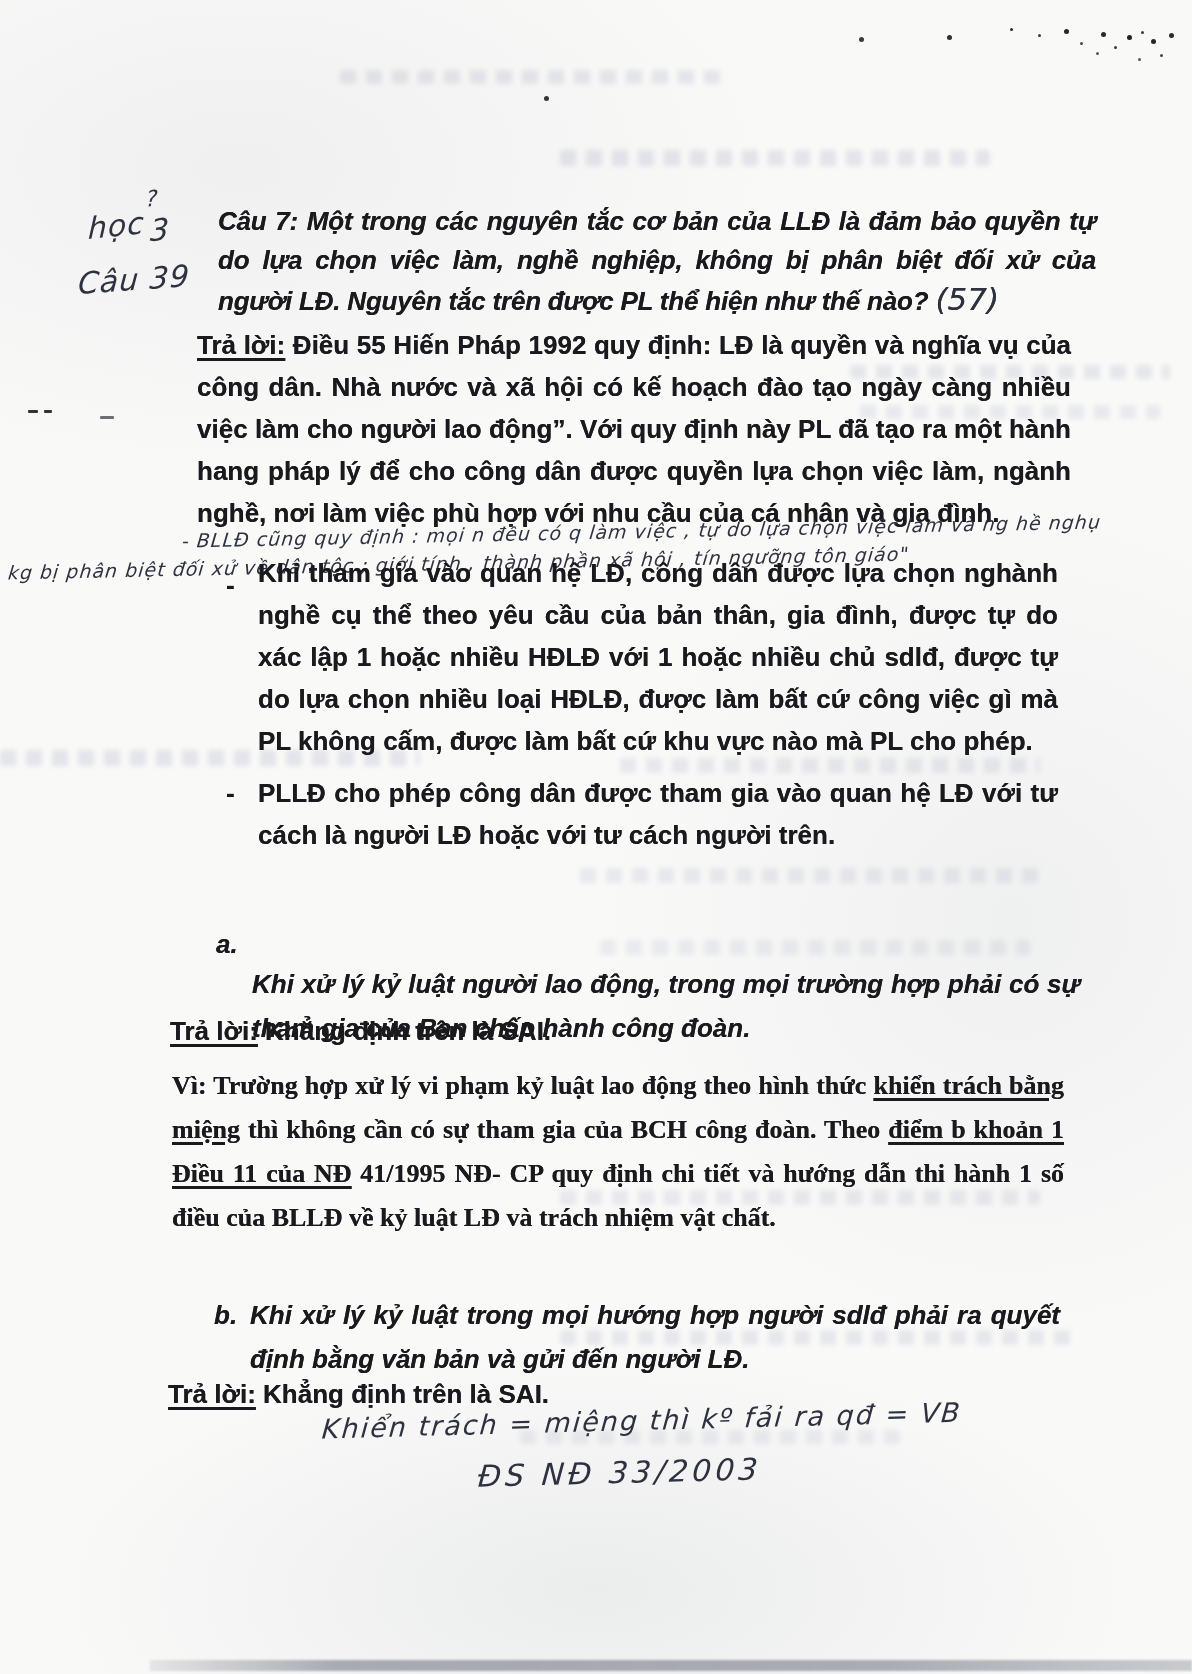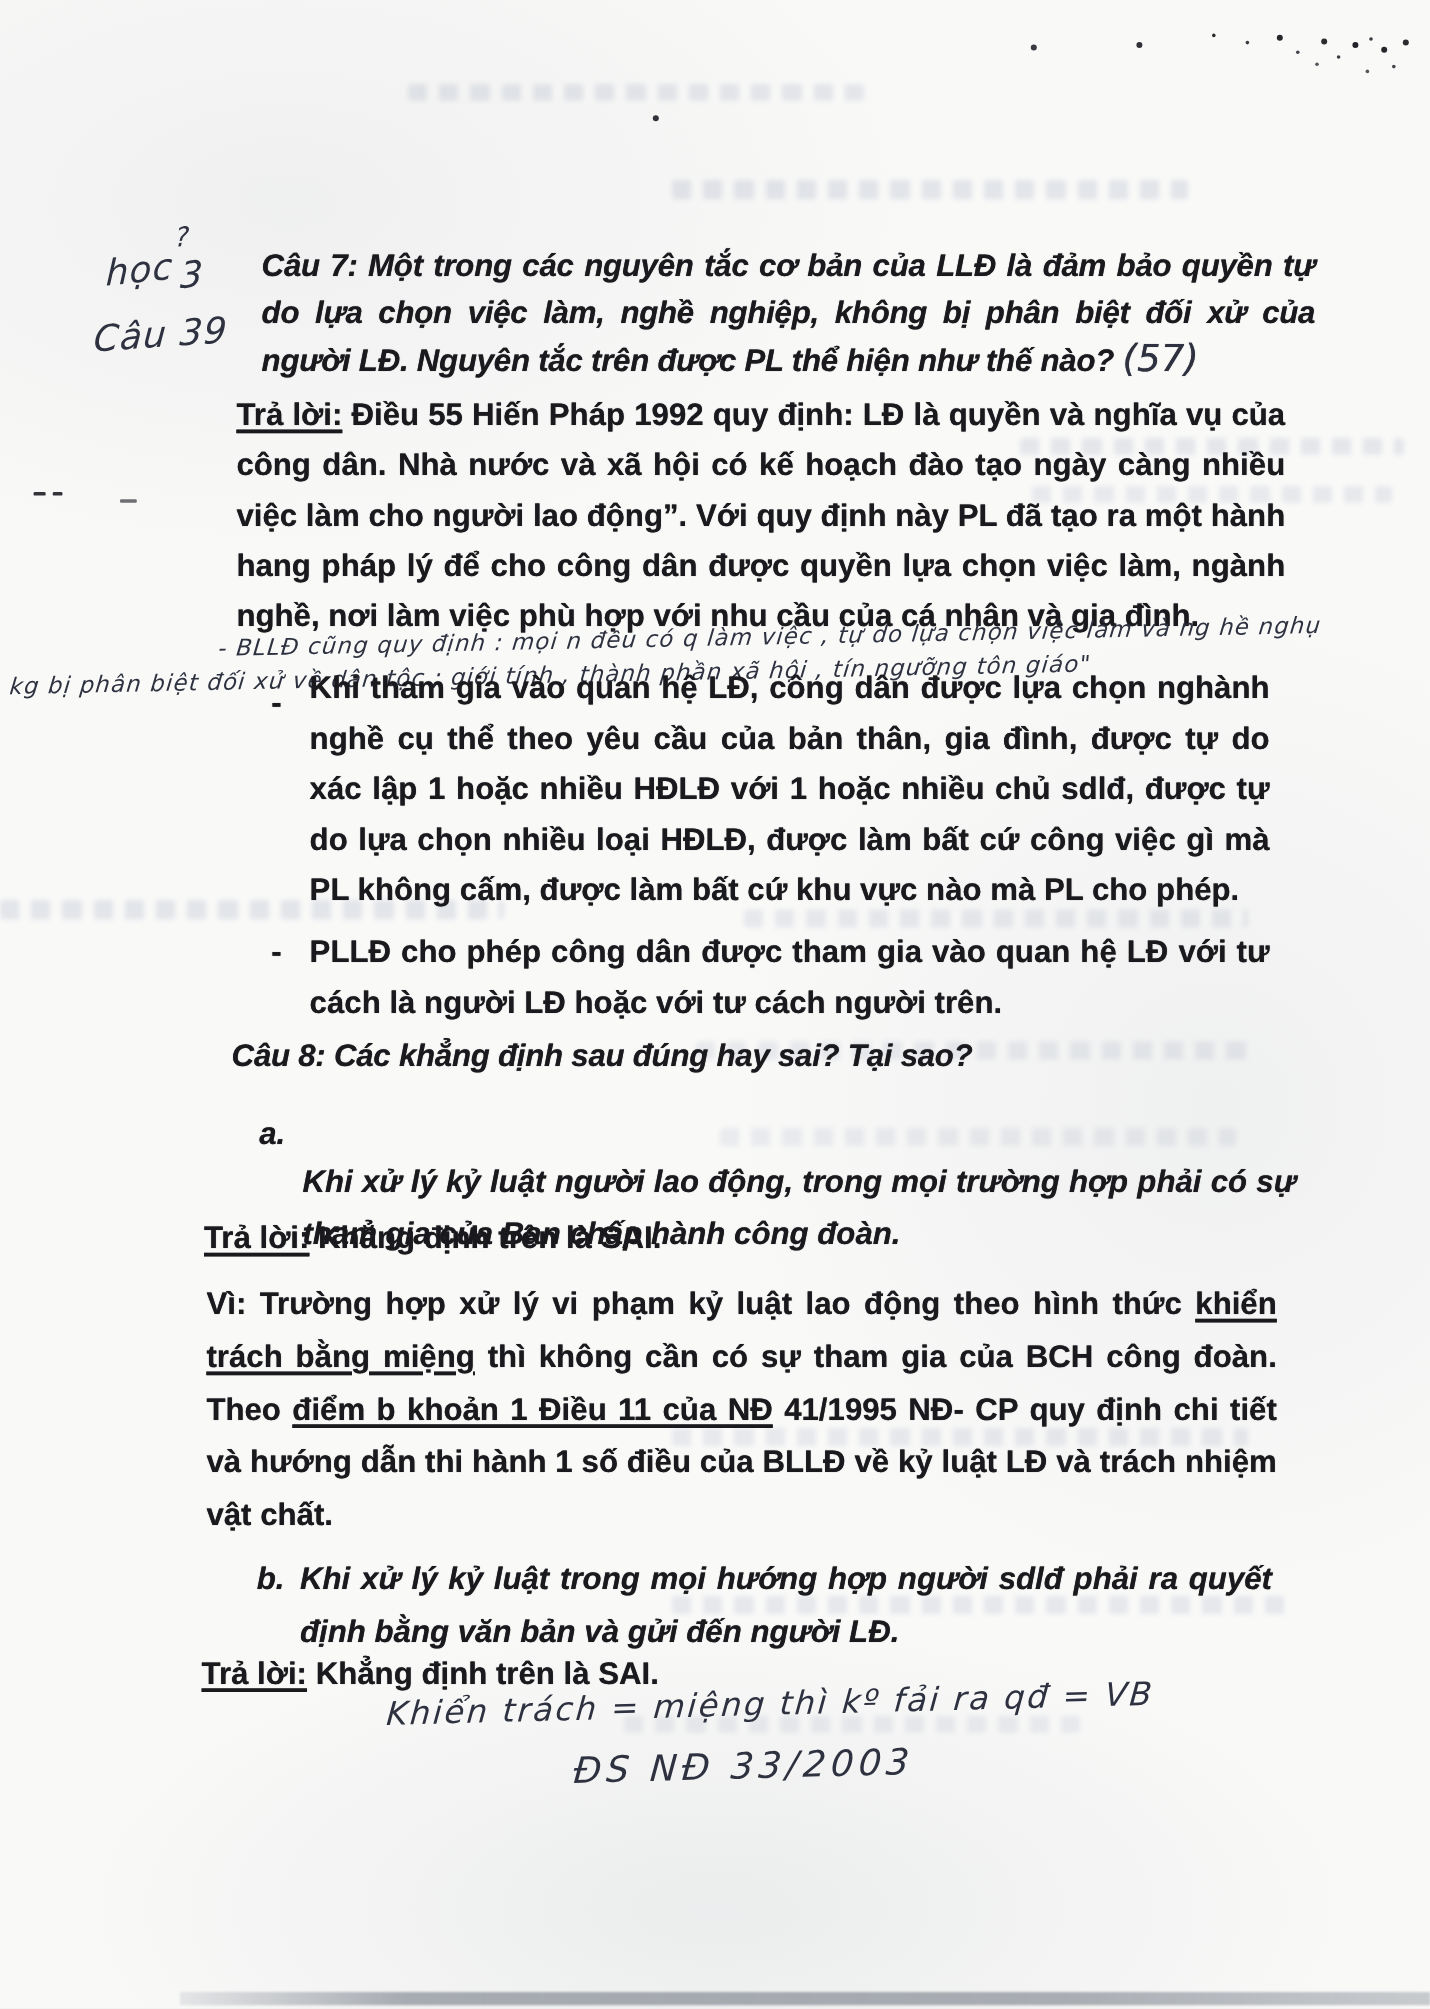--- a/index.html
+++ b/index.html
@@ -91,30 +91,29 @@
 
   <div class="abs hw hw-small" style="left:182px;top:520px;">- BLLĐ cũng quy định : mọi n đều có q làm việc , tự do lựa chọn việc làm và ng hề nghụ</div>
   <div class="abs hw hw-small" style="left:8px;top:552px;">kg bị phân biệt đối xử về dân tộc ; giới tính , thành phần xã hội , tín ngưỡng tôn giáo"</div>
 
   <div class="abs print body-txt" style="left:226px;top:564px;">-</div>
   <div class="abs print body-txt" style="left:258px;top:552px;width:800px;">Khi tham gia vào quan hệ LĐ, công dân được lựa chọn nghành nghề cụ thể theo yêu cầu của bản thân, gia đình, được tự do xác lập 1 hoặc nhiều HĐLĐ với 1 hoặc nhiều chủ sdlđ, được tự do lựa chọn nhiều loại HĐLĐ, được làm bất cứ công việc gì mà PL không cấm, được làm bất cứ khu vực nào mà PL cho phép.</div>
 
   <div class="abs print body-txt" style="left:226px;top:772px;">-</div>
   <div class="abs print body-txt" style="left:258px;top:772px;width:800px;">PLLĐ cho phép công dân được tham gia vào quan hệ LĐ với tư cách là người LĐ hoặc với tư cách người trên.</div>
 
-  <div class="abs print head-txt" style="left:193px;top:860px;width:880px;text-align:left;">Câu 8: Các khẳng định sau đúng hay sai? Tại sao?</div>
 
   <div class="abs print ital-txt" style="left:216px;top:922px;">a.</div>
   <div class="abs print ital-txt" style="left:252px;top:962px;width:828px;">Khi xử lý kỷ luật người lao động, trong mọi trường hợp phải có sự tham gia của Ban chấp hành công đoàn.</div>
 
   <div class="abs print body-txt" style="left:170px;top:1010px;width:900px;text-align:left;">
     <span class="u">Trả lời:</span><span> Khẳng định trên là SAI.</span>
   </div>
 
-  <div class="abs print body-txt" style="left:172px;top:1064px;width:892px;line-height:44px;">
+  <div class="abs print body-txt" style="left:172px;top:1064px;width:892px;line-height:44px;font-family:Liberation Serif, serif;">
     <span>Vì:  Trường hợp xử lý vi phạm kỷ luật lao động theo hình thức </span><span class="u">khiển trách bằng miệng</span><span> thì không cần có sự tham gia của BCH công đoàn. Theo </span><span class="u">điểm b khoản 1 Điều 11 của NĐ</span><span> 41/1995 NĐ- CP quy định chi tiết và hướng dẫn thi hành 1 số điều của BLLĐ về kỷ luật LĐ và trách nhiệm vật chất.</span>
   </div>
 
   <div class="abs print ital-txt" style="left:214px;top:1293px;">b.</div>
   <div class="abs print ital-txt" style="left:250px;top:1293px;width:810px;">Khi xử lý kỷ luật trong mọi hướng hợp người sdlđ phải ra quyết định bằng văn bản và gửi đến người LĐ.</div>
 
   <div class="abs print body-txt" style="left:168px;top:1373px;width:900px;text-align:left;">
     <span class="u">Trả lời:</span><span> Khẳng định trên là SAI.</span>
   </div>
 

